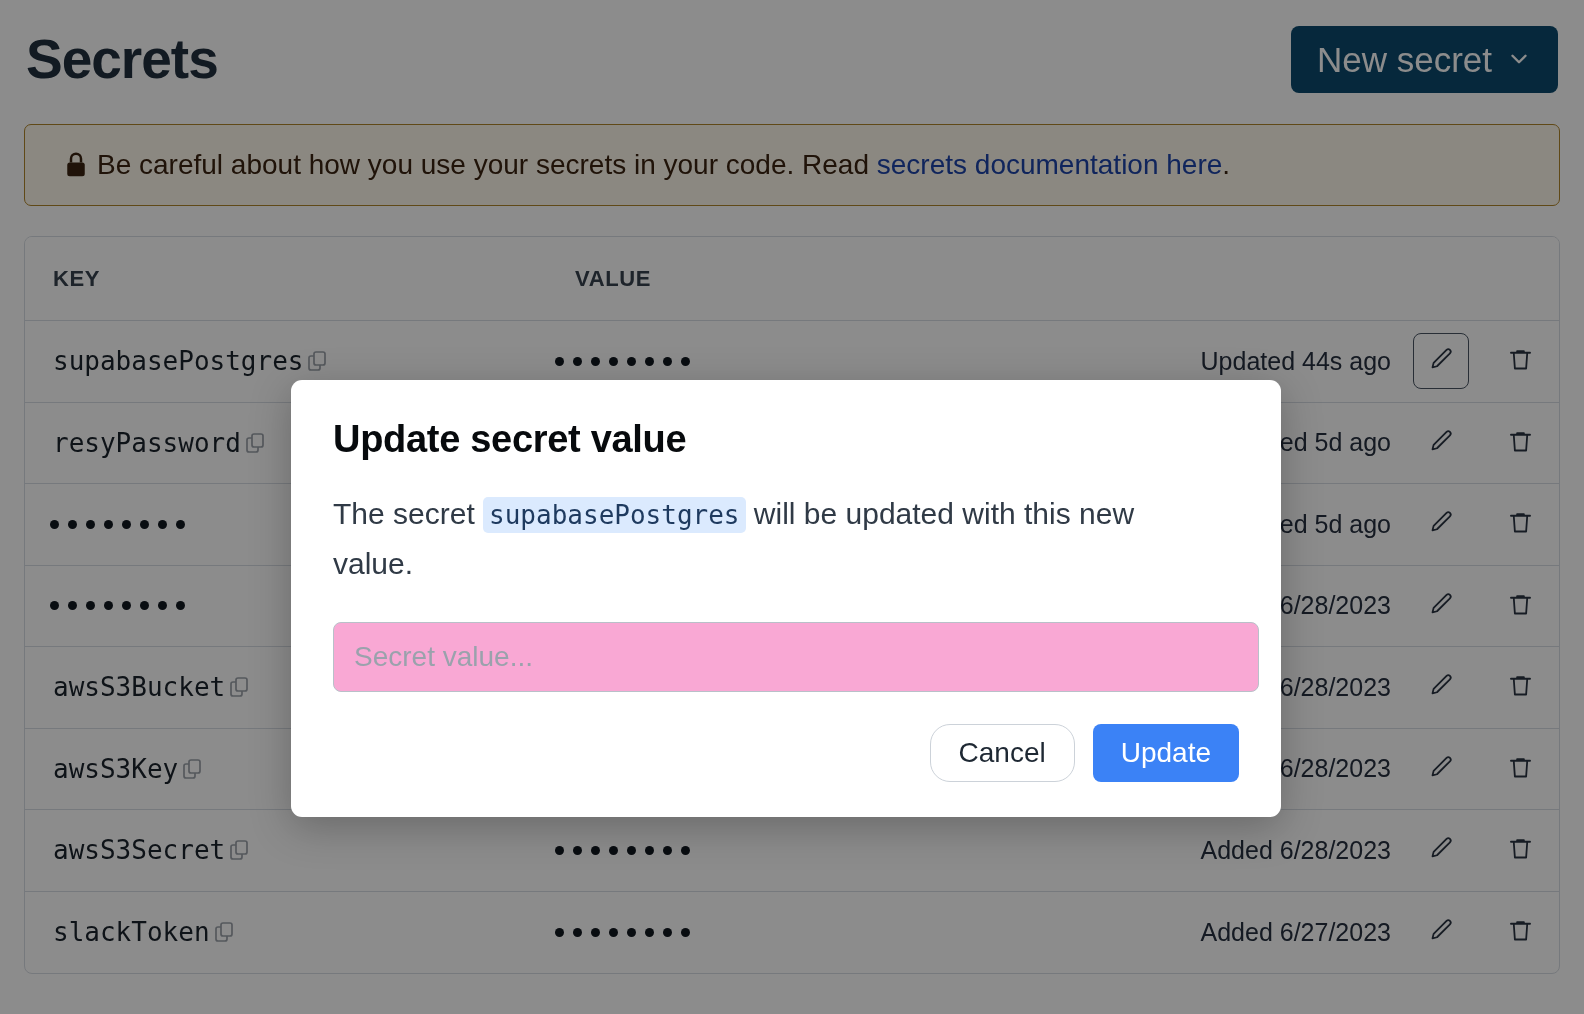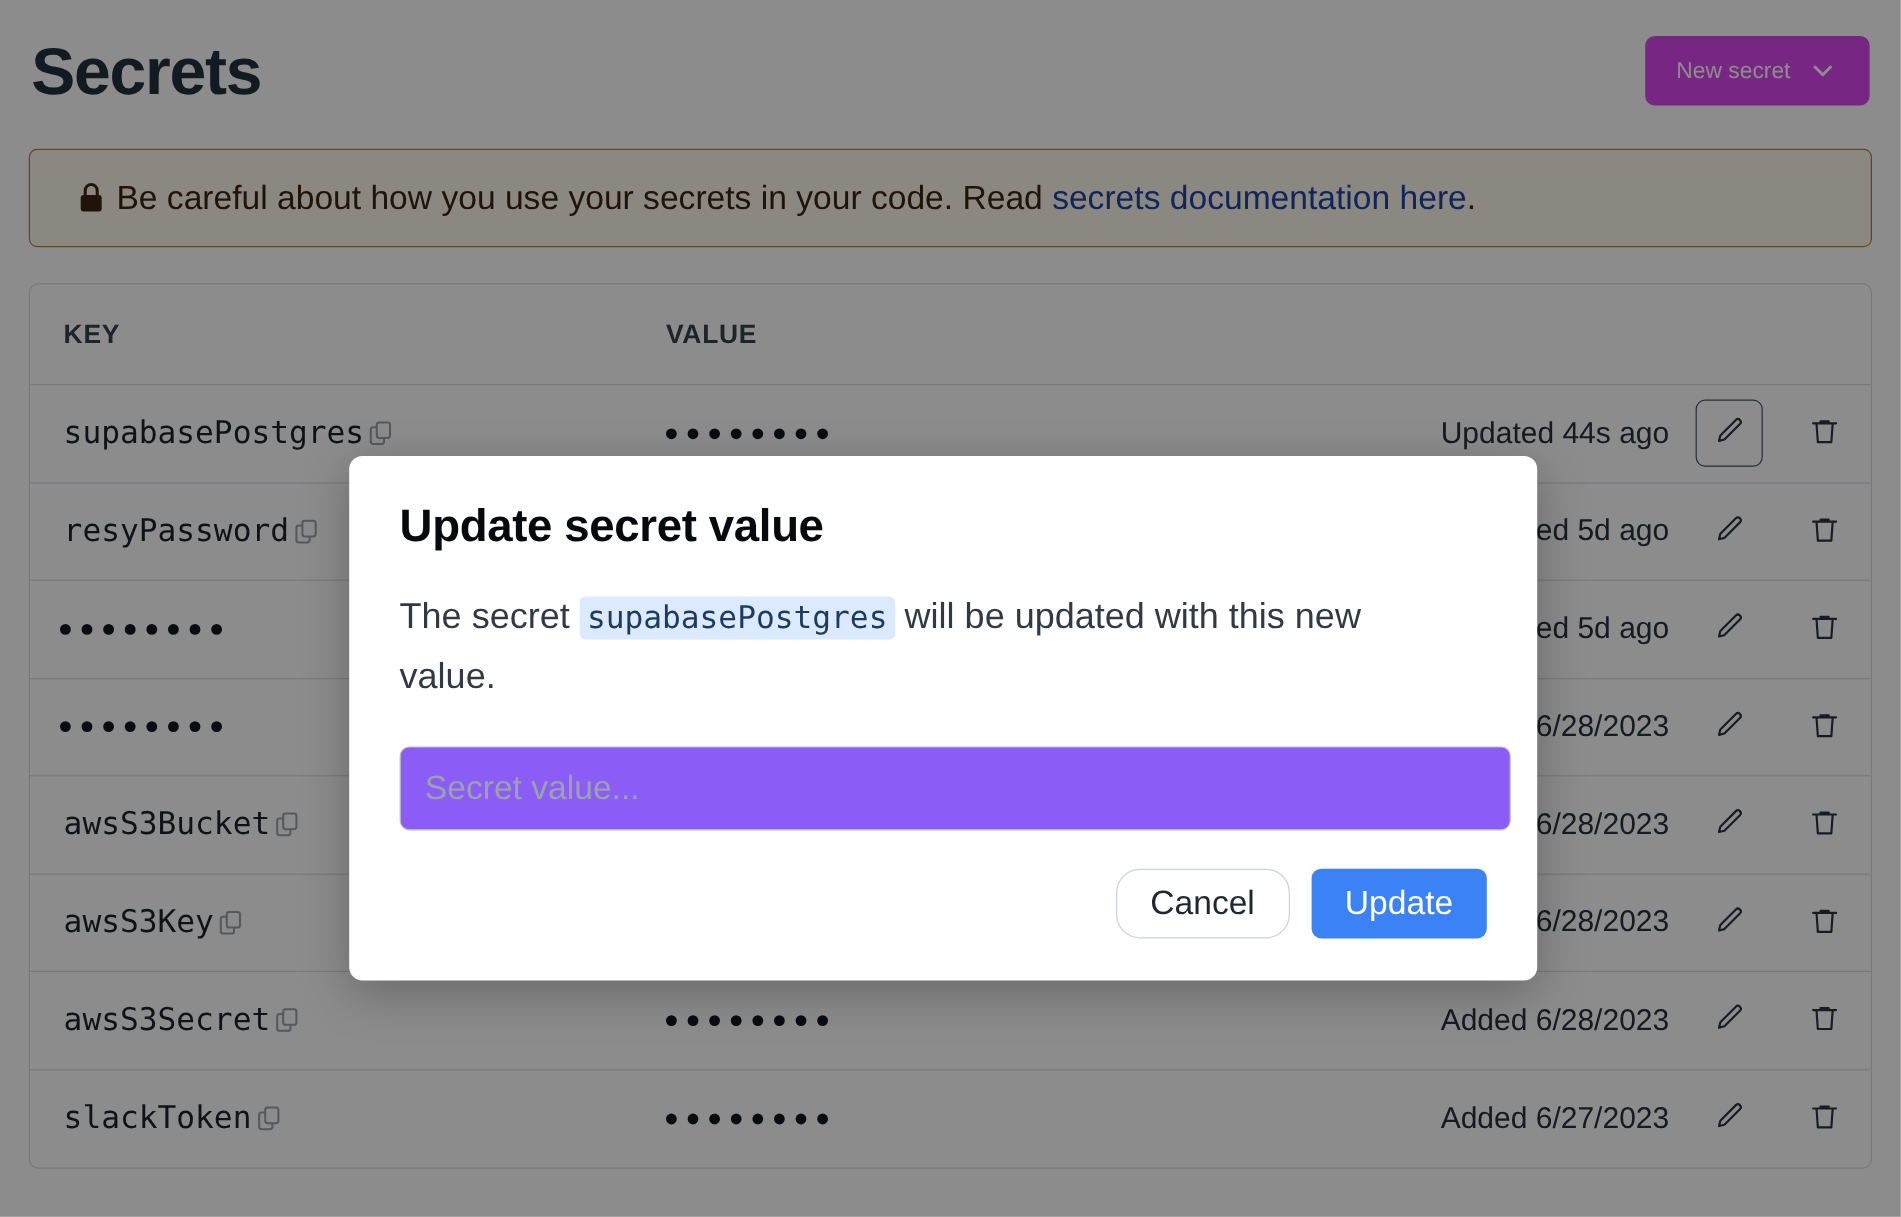--- a/index.html
+++ b/index.html
@@ -25,26 +25,26 @@
   #page-title {
     font-size: 55px;
     font-weight: bold;
     letter-spacing: -1px;
     color: #22303f;
     line-height: 1;
   }
 
   #new-secret-button {
     display: flex; align-items: center; gap: 14px;
-    background: #d946ef;
+    background: #0c4a6e;
     color: #ffffff;
     border: none;
     border-radius: 8px;
     padding: 16px 26px;
-    font-size: 19px;
+    font-size: 35px;
     font-family: "Liberation Sans", sans-serif;
     cursor: pointer;
     line-height: 1;
   }
   #new-secret-button .chev { display: inline-flex; }
 
   
   .banner {
     display: flex; align-items: center; gap: 8px;
     border: 1px solid #b0852a;
@@ -72,20 +72,21 @@
     border: 1px solid #d8dde3;
     border-radius: 8px;
     overflow: hidden;
     background: #ffffff;
   }
   .thead {
     display: flex; align-items: center;
     height: 84px;
     border-bottom: 1px solid #d8dde3;
     background: #ffffff;
+    gap: 20px;
   }
   .th {
     font-size: 22px;
     font-weight: bold;
     letter-spacing: 0.6px;
     color: #38434f;
   }
   .col-key    { flex: 0 0 505px; padding-left: 28px; }
   .col-value  { flex: 1 1 auto;  padding-left: 25px; }
   .col-meta   { flex: 0 0 270px; text-align: right; padding-right: 10px; }
@@ -174,21 +175,21 @@
     width: 926px;
     height: 70px;
     margin-top: 32px;
     border: 1px solid #b9c0c9;
     border-radius: 8px;
     padding: 0 20px;
     font-size: 28px;
     font-family: "Liberation Sans", sans-serif;
     color: #1b232c;
     outline: none;
-    background: #8b5cf6;
+    background: #f9a8d4;
   }
   #secret-value-input::placeholder { color: #9aa2ac; }
 
   .modal-actions {
     display: flex; justify-content: flex-end; align-items: center;
     gap: 18px;
     margin-top: 32px;
   }
   #cancel-button {
     background: #ffffff;

